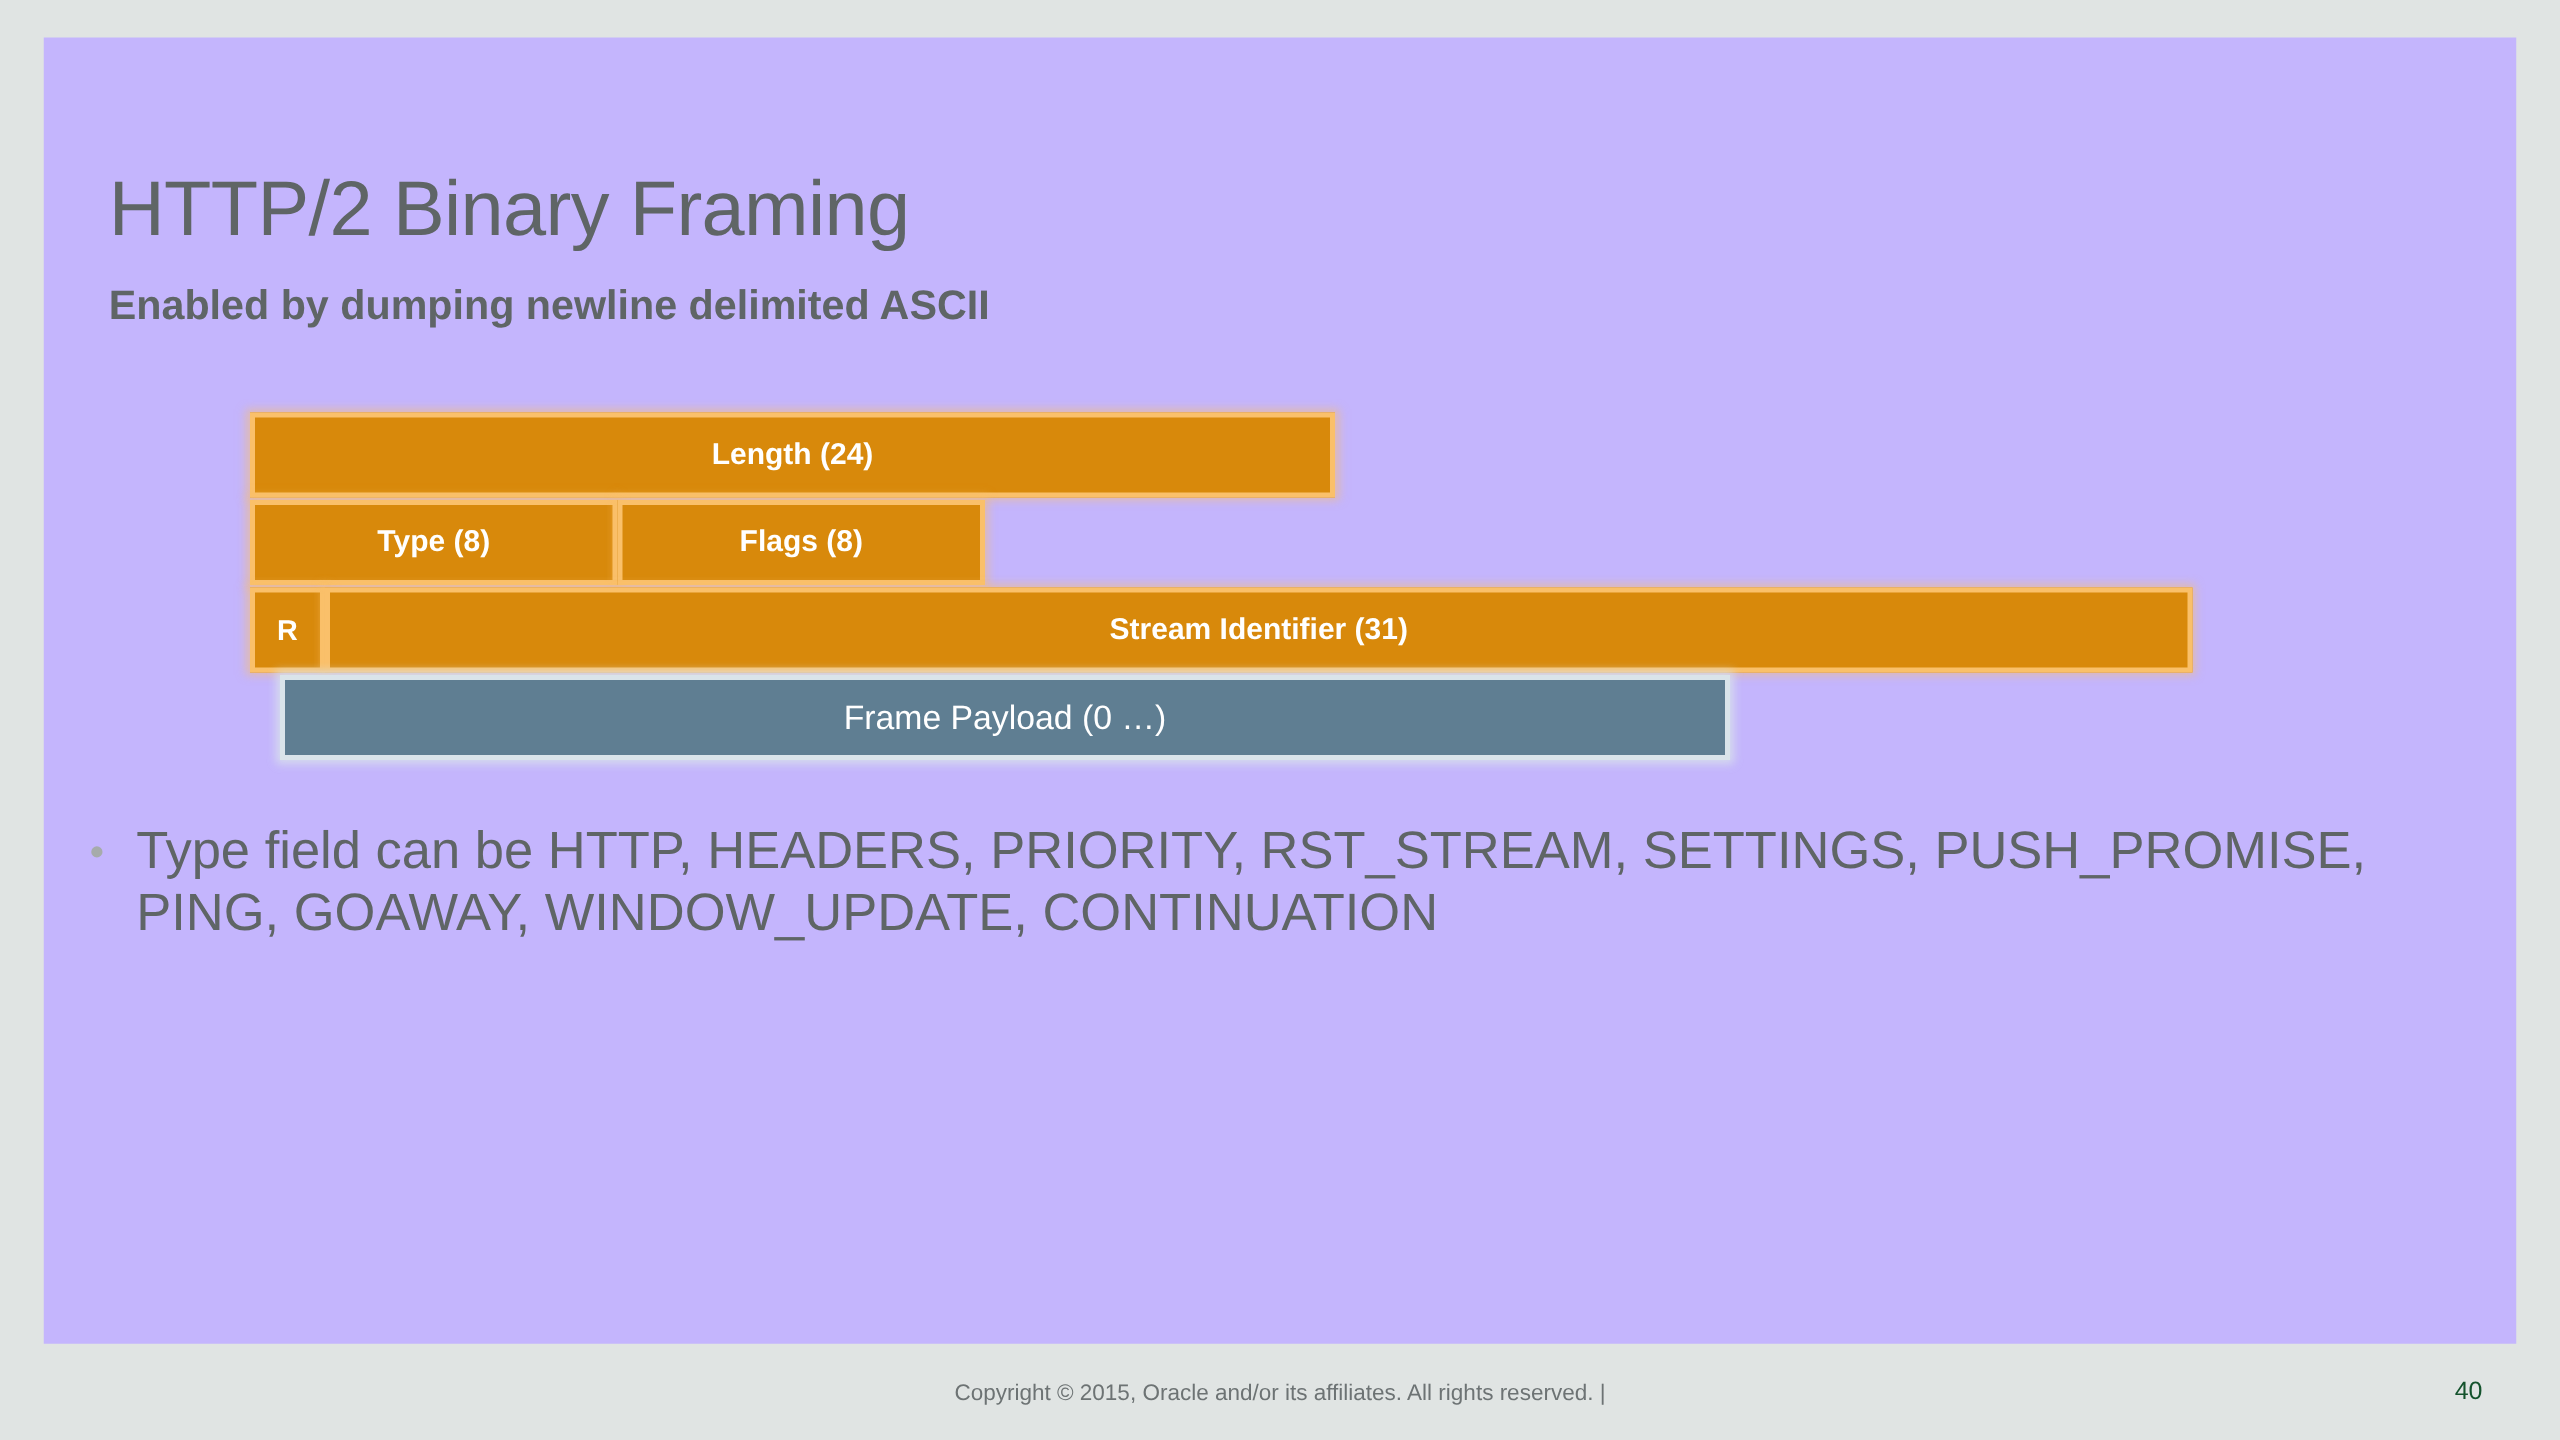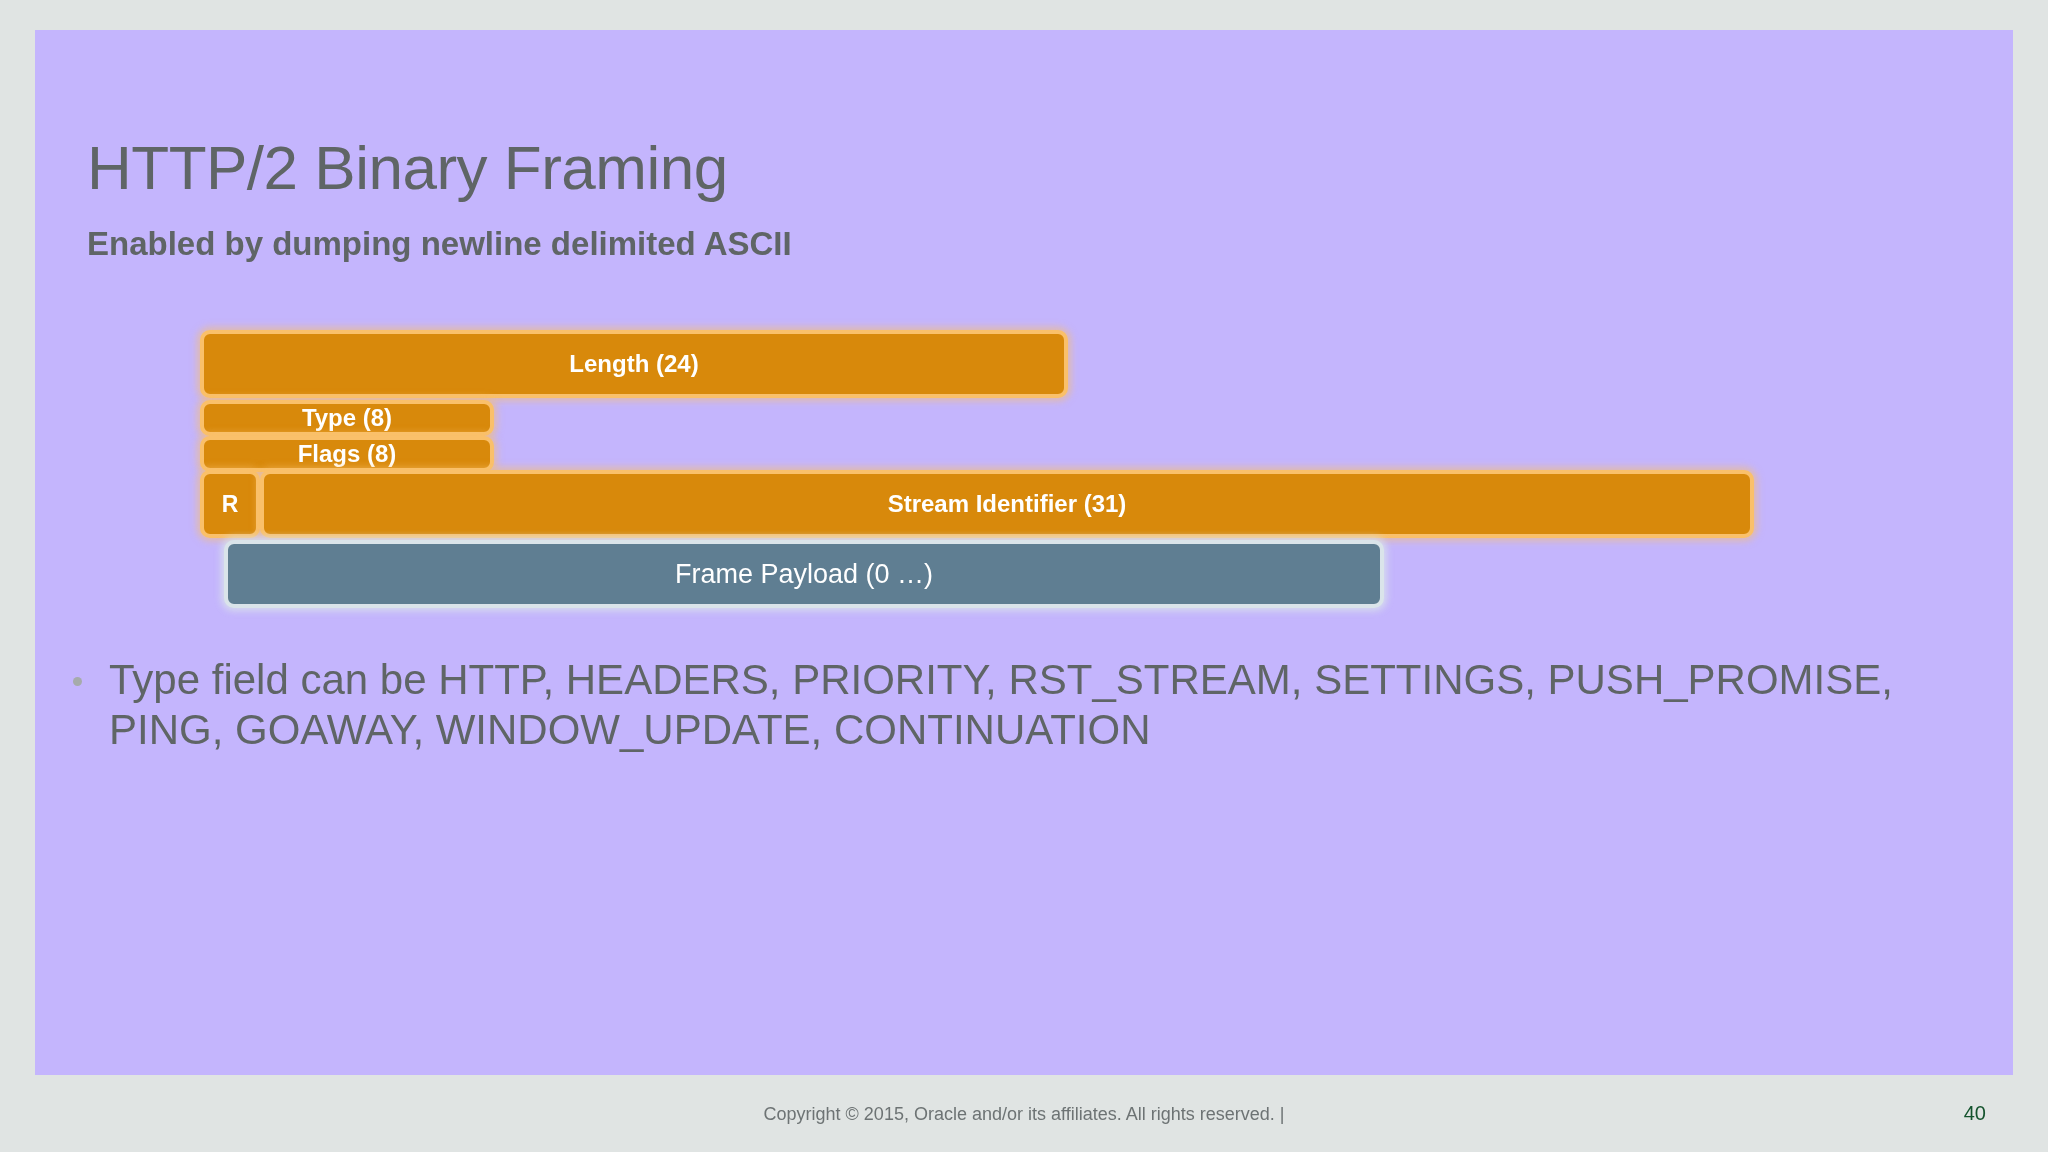--- a/index.html
+++ b/index.html
@@ -101,38 +101,37 @@
   .fld {
     position: relative;
     box-sizing: border-box;
     display: flex;
     align-items: center;
     justify-content: center;
     color: #ffffff;
     font-size: 24px;
     font-weight: 700;
     white-space: nowrap;
-    border-radius: 10px;
   }
   .fld.orange {
     background: #d8890b;
     border: 4px solid #fac06a;
     box-shadow: 0 0 7px 3px rgba(250,192,106,0.55);
   }
   .fld.blue {
     background: #5f7e92;
     border: 4px solid #dae4ea;
     box-shadow: 0 0 7px 3px rgba(218,228,234,0.8);
     font-weight: 400;
     font-size: 27px;
   }
 
   
   #row-length   { top: 0px;   }
-  #row-typeflag { top: 70px; flex-direction: column;  }
+  #row-typeflag { top: 70px;  }
   #row-stream   { top: 140px; }
   #row-payload  { top: 210px; padding-left: 24px; }
 
   #field-length  { width: 868px; }
   #field-type    { width: 294px; }
   #field-flags   { width: 294px; }
   #field-r       { width: 60px;  font-size: 23px; }
   #field-stream  { width: 1494px; }
   #field-payload { width: 1160px; }
 

